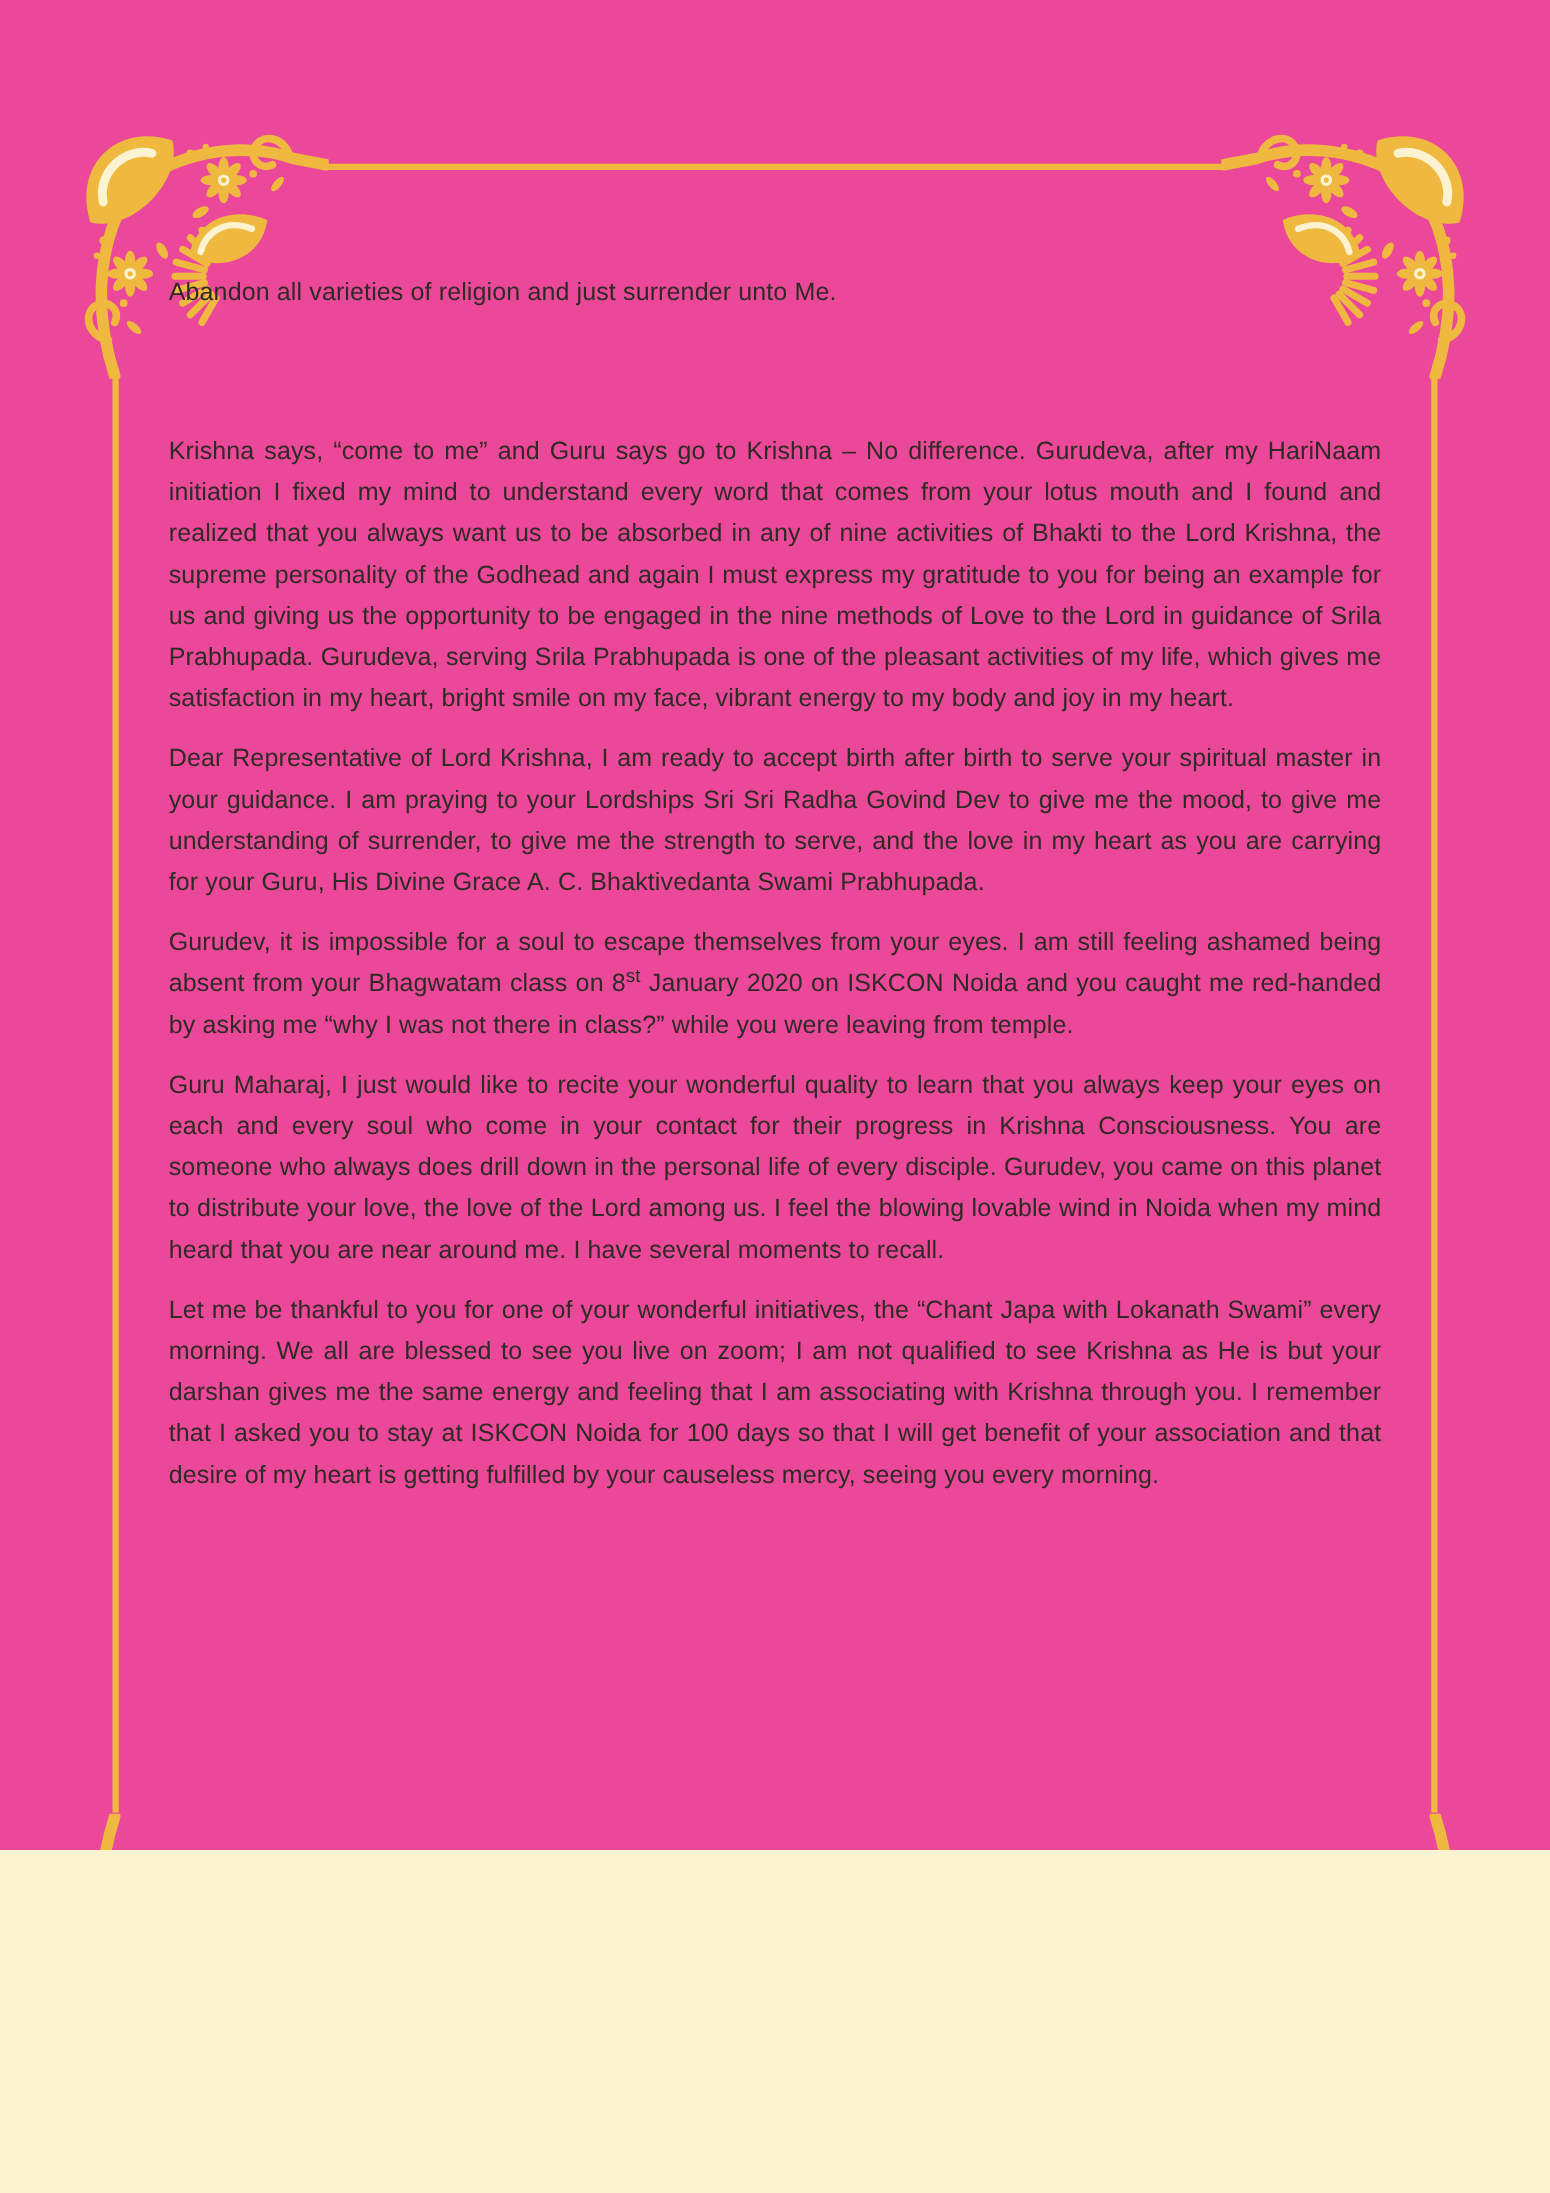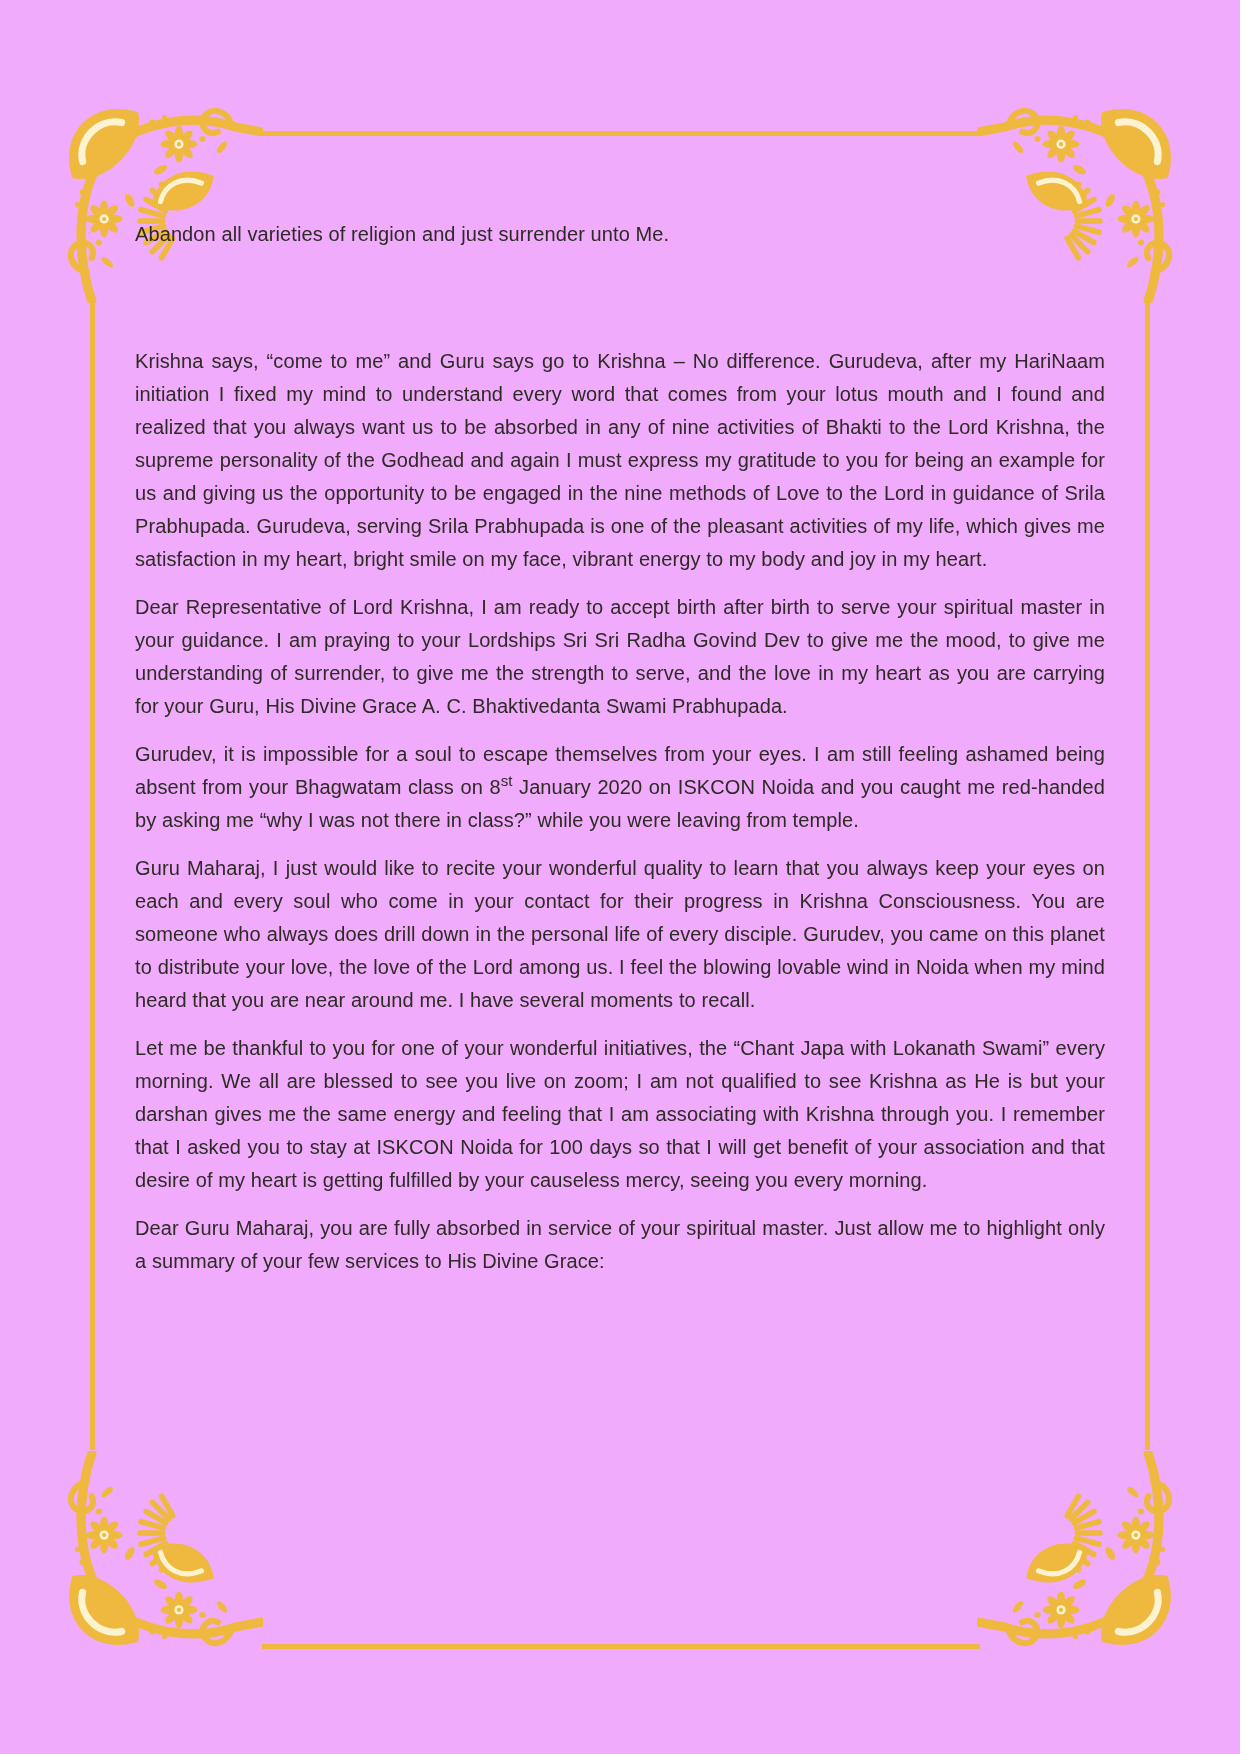--- a/index.html
+++ b/index.html
@@ -4,22 +4,22 @@
 <style>
   html, body { margin: 0; padding: 0; }
   body {
     width: 1240px; height: 1754px;
     background: #FDF3D0;
     font-family: "Liberation Sans", sans-serif;
     color: #2E2A24;
   }
   .page {
     position: relative;
-    width: 1240px; height: 1754px;
-    background: #f0abfc;
+    width: 1240px; height: 1480px;
+    background: #ec4899;
     overflow: hidden;
   }
 
   
   .frame-line { position: absolute; background: #EFB93F; }
   .frame-top    { left: 262px; top: 131px;  width: 718px; height: 5px; }
   .frame-bottom { left: 262px; top: 1644px; width: 718px; height: 5px; }
   .frame-left   { left: 90px;  top: 300px;  width: 5px;   height: 1150px; }
   .frame-right  { left: 1145px;top: 300px;  width: 5px;   height: 1150px; }
 
@@ -190,17 +190,16 @@
     <p>Krishna says, “come to me” and Guru says go to Krishna – No difference. Gurudeva, after my HariNaam initiation I fixed my mind to understand every word that comes from your lotus mouth and I found and realized that you always want us to be absorbed in any of nine activities of Bhakti to the Lord Krishna, the supreme personality of the Godhead and again I must express my gratitude to you for being an example for us and giving us the opportunity to be engaged in the nine methods of Love to the Lord in guidance of Srila Prabhupada. Gurudeva, serving Srila Prabhupada is one of the pleasant activities of my life, which gives me satisfaction in my heart, bright smile on my face, vibrant energy to my body and joy in my heart.</p>
 
     <p>Dear Representative of Lord Krishna, I am ready to accept birth after birth to serve your spiritual master in your guidance. I am praying to your Lordships Sri Sri Radha Govind Dev to give me the mood, to give me understanding of surrender, to give me the strength to serve, and the love in my heart as you are carrying for your Guru, His Divine Grace A. C. Bhaktivedanta Swami Prabhupada.</p>
 
     <p><span>Gurudev, it is impossible for a soul to escape themselves from your eyes. I am still feeling ashamed being absent from your Bhagwatam class on 8</span><sup>st</sup><span> January 2020 on ISKCON Noida and you caught me red-handed by asking me “why I was not there in class?” while you were leaving from temple.</span></p>
 
     <p>Guru Maharaj, I just would like to recite your wonderful quality to learn that you always keep your eyes on each and every soul who come in your contact for their progress in Krishna Consciousness. You are someone who always does drill down in the personal life of every disciple. Gurudev, you came on this planet to distribute your love, the love of the Lord among us. I feel the blowing lovable wind in Noida when my mind heard that you are near around me. I have several moments to recall.</p>
 
     <p>Let me be thankful to you for one of your wonderful initiatives, the “Chant Japa with Lokanath Swami” every morning. We all are blessed to see you live on zoom; I am not qualified to see Krishna as He is but your darshan gives me the same energy and feeling that I am associating with Krishna through you. I remember that I asked you to stay at ISKCON Noida for 100 days so that I will get benefit of your association and that desire of my heart is getting fulfilled by your causeless mercy, seeing you every morning.</p>
 
-    <p>Dear Guru Maharaj, you are fully absorbed in service of your spiritual master. Just allow me to highlight only a summary of your few services to His Divine Grace:</p>
   </div>
 
 
 </div>
 
 </body></html>

